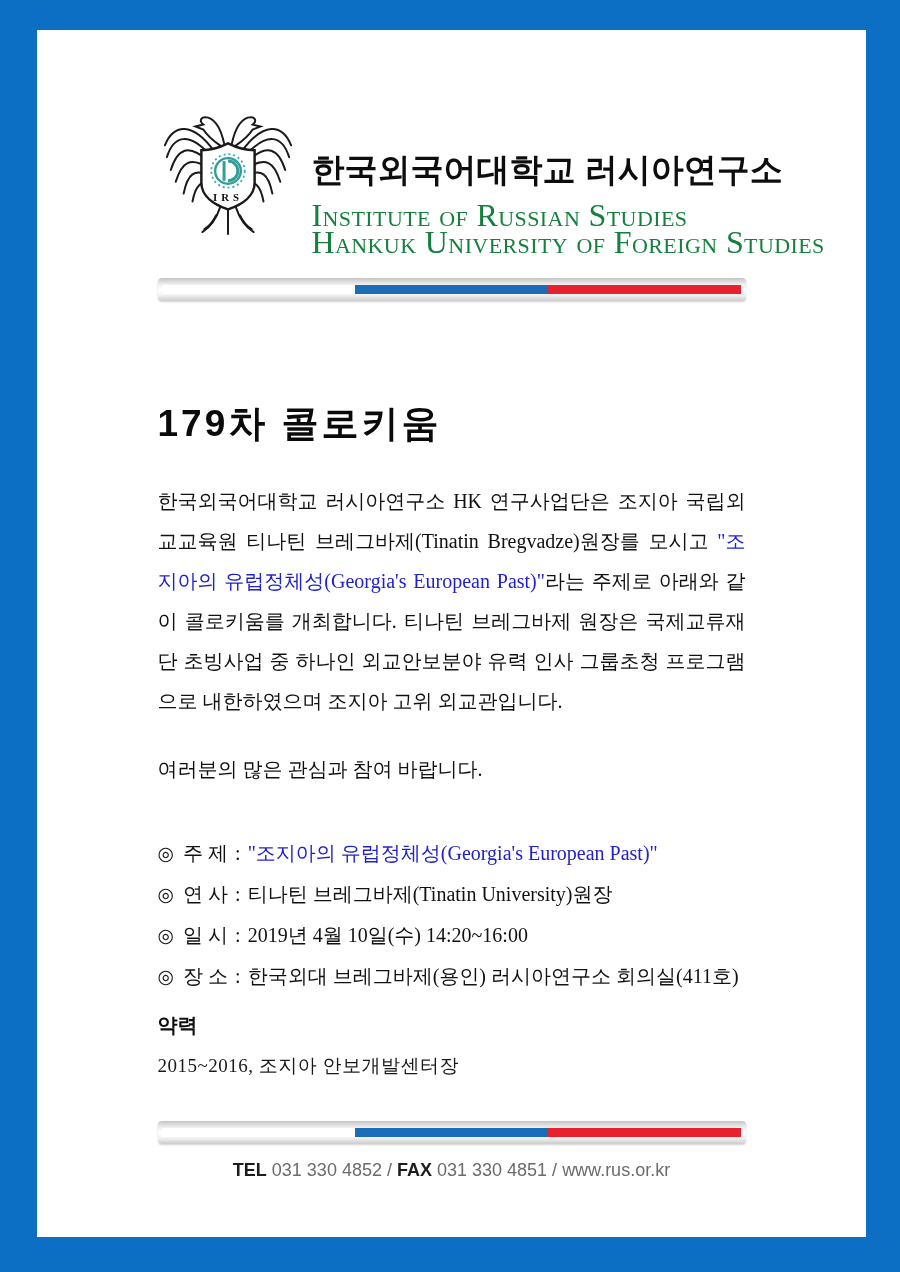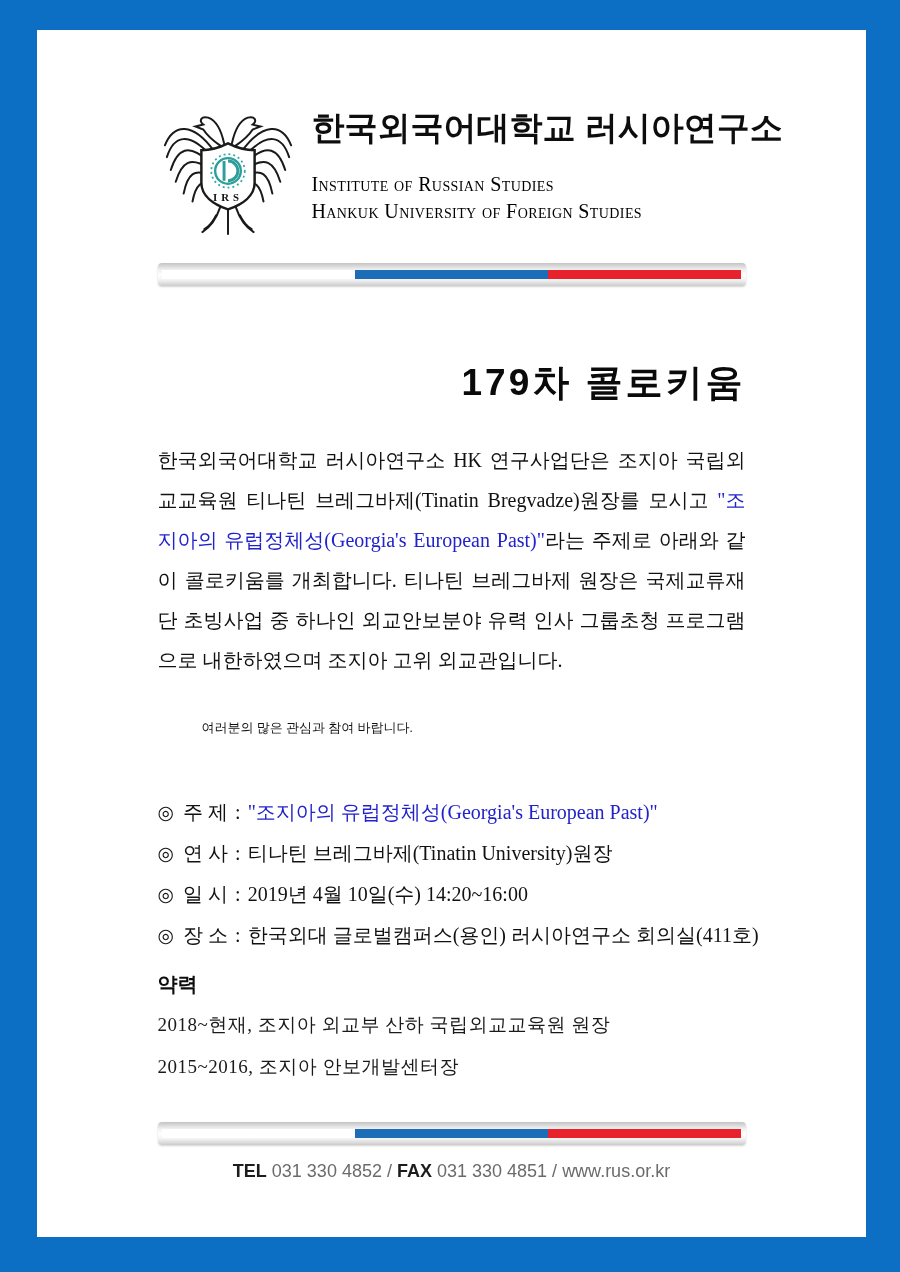--- a/index.html
+++ b/index.html
@@ -39,27 +39,28 @@
     padding-top:12px;
     font-family:"Liberation Serif","DejaVu Serif",serif;
   }
   .org-ko{
     font-family:"Liberation Sans","DejaVu Sans",sans-serif;
     font-weight:800;
     font-size:33px;
     letter-spacing:0px;
     color:#0d0d0d;
     white-space:nowrap;
+    margin-top:42px;
   }
   .org-en{
-    margin-top:20px;
+    margin-top:9px;
     font-variant:small-caps;
-    font-size:20px;
+    font-size:32px;
     line-height:27px;
-    color:#000000;
+    color:#15803d;
     letter-spacing:0.4px;
     white-space:nowrap;
   }
   
   .flag-bar{
     width:588px;
     height:23px;
     margin-top:22px;
     border-radius:4px;
     background:linear-gradient(180deg,#c4c4c4 0%,#efefef 28%,#ffffff 52%,#f2f2f2 74%,#cccccc 100%);
@@ -68,43 +69,42 @@
     padding:0 4px;
     box-shadow:0 1px 2px rgba(0,0,0,.18);
   }
   .stripe{height:9px;flex:1;}
   .stripe-white{background:#ffffff;}
   .stripe-blue{background:var(--flag-blue);}
   .stripe-red{background:var(--flag-red);}
   .flag-bar.second{margin-top:34px;}
   
   .event-title{
-    margin-top:72px;
-    text-align:right;
+    margin-top:98px;
+    text-align:left;
     font-family:"Liberation Sans","DejaVu Sans",sans-serif;
     font-weight:800;
     font-size:37px;
     letter-spacing:3px;
     color:#0a0a0a;
   }
   .intro{
     margin-top:32px;
     font-size:20px;
     line-height:40px;
     text-align:justify;
     color:#111;
     word-break:normal;
   }
   .highlight{color:var(--link-blue);}
   .invitation{
     margin-top:28px;
-    font-size:13px;
+    font-size:20px;
     line-height:40px;
     color:#111;
-    margin-left:44px;
   }
   .details{margin-top:44px;}
   .detail-row{
     font-size:20px;
     line-height:41px;
     color:#111;
     white-space:nowrap;
   }
   .marker{margin-right:9px;font-size:19px;}
   .dsep{padding:0 2px;}
@@ -215,26 +215,25 @@
         <div class="detail-row">
           <span class="marker">◎</span><span>주 제</span><span class="dsep"> : </span><span class="highlight">"조지아의 유럽정체성(Georgia's European Past)"</span>
         </div>
         <div class="detail-row">
           <span class="marker">◎</span><span>연 사</span><span class="dsep"> : </span><span>티나틴 브레그바제(Tinatin University)원장</span>
         </div>
         <div class="detail-row">
           <span class="marker">◎</span><span>일 시</span><span class="dsep"> : </span><span>2019년 4월 10일(수) 14:20~16:00</span>
         </div>
         <div class="detail-row">
-          <span class="marker">◎</span><span>장 소</span><span class="dsep"> : </span><span>한국외대 글로벌캠퍼스(용인) 러시아연구소 회의실(411호)</span>
+          <span class="marker">◎</span><span>장 소</span><span class="dsep"> : </span><span>한국외대 브레그바제(용인) 러시아연구소 회의실(411호)</span>
         </div>
       </div>
 
       <div class="bio-heading">약력</div>
-      <div class="bio-item">2018~현재,  조지아 외교부 산하 국립외교교육원 원장</div>
       <div class="bio-item">2015~2016,  조지아 안보개발센터장</div>
 
       <div class="flag-bar second">
         <div class="stripe stripe-white"></div>
         <div class="stripe stripe-blue"></div>
         <div class="stripe stripe-red"></div>
       </div>
 
       <div class="footer">
         <div class="contact"><span class="lbl">TEL</span><span> 031 330 4852 </span><span>/ </span> <span class="lbl">FAX</span><span> 031 330 4851 </span><span>/ </span><span>www.rus.or.kr</span>

